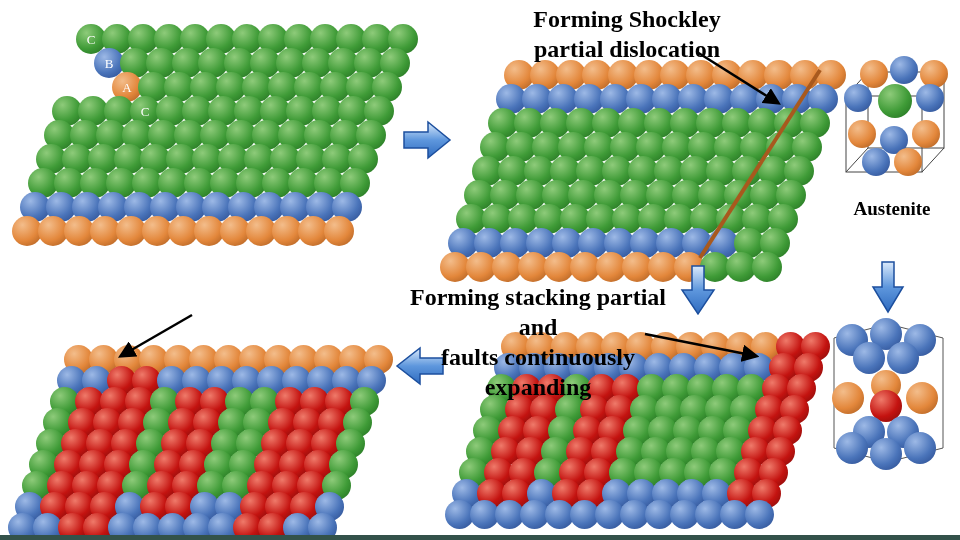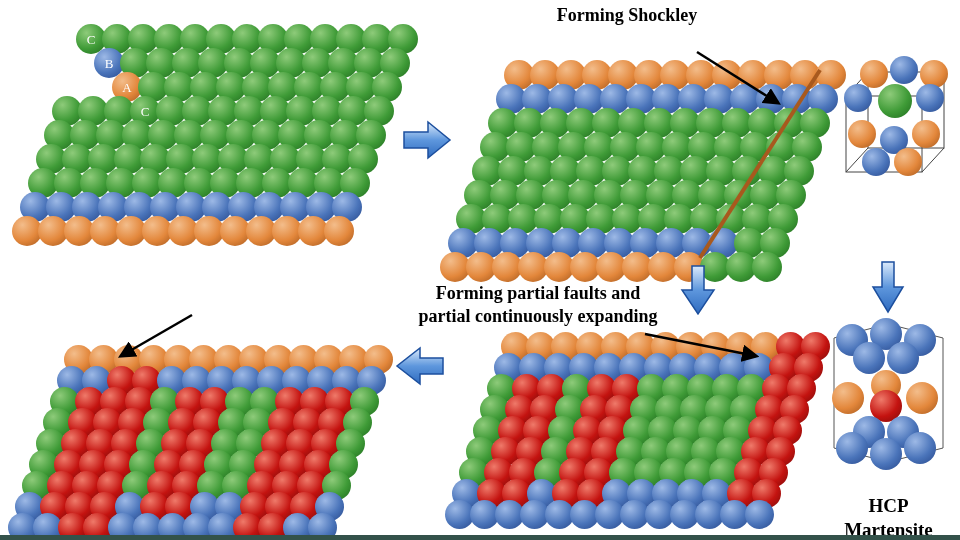--- a/index.html
+++ b/index.html
@@ -4,21 +4,21 @@
 <style>
   html,body{margin:0;padding:0;background:#fff;}
   .stage{position:relative;width:960px;height:540px;background:#ffffff;overflow:hidden;
          font-family:"Liberation Serif",serif;}
   .lattice{position:absolute;z-index:10;}
   .atom{position:absolute;border-radius:50%;}
   .cellbox{position:absolute;z-index:10;}
   .wire{position:absolute;left:0;top:0;}
   .overlay{position:absolute;left:0;top:0;z-index:30;pointer-events:none;}
   .lbl{position:absolute;z-index:40;text-align:center;font-weight:bold;color:#000;line-height:1.25;}
-  .lbl.med{font-size:18px;}
+  .lbl.med{font-size:24px;}
   .lbl.big{font-size:19px;}
   #letters{position:absolute;left:0;top:0;z-index:20;}
   #letters span{position:absolute;color:#fff;font-size:13px;transform:translate(-50%,-50%);
                 font-family:"Liberation Serif",serif;}
   .footer{position:absolute;left:0;bottom:0;width:100%;height:5px;background:#33524a;z-index:50;}
 </style>
 </head>
 <body>
 
 <div class="stage">
@@ -575,30 +575,28 @@
     <polygon points="443,358 420,358 420,348 397,366 420,384 420,374 443,374" fill="url(#bg1)" stroke="#1c4f9e" stroke-width="1.5"></polygon>
     <polygon points="882,262 894,262 894,287 903,287 888,312 873,287 882,287" fill="url(#bg1)" stroke="#1c4f9e" stroke-width="1.5"></polygon>
 
     <line x1="697" y1="52" x2="778" y2="103" stroke="#000" stroke-width="2.5" marker-end="url(#ah)"></line>
     <line x1="645" y1="334" x2="756" y2="356" stroke="#000" stroke-width="2.5" marker-end="url(#ah)"></line>
     <line x1="192" y1="315" x2="121" y2="356" stroke="#000" stroke-width="2.5" marker-end="url(#ah)"></line>
   </svg>
 
   <div class="lbl med" style="left:487px;top:4px;width:280px;">
     <div>Forming Shockley</div>
+    <div>partial dislocation</div>
   </div>
 
   <div class="lbl med" style="left:388px;top:282px;width:300px;">
-    <div>Forming partial faults and</div>
-    <div>partial continuously expanding</div>
+    <div>Forming stacking partial and</div>
+    <div>faults continuously expanding</div>
   </div>
 
 
   <div class="lbl big" style="left:833px;top:197px;width:118px;">
+    <div>Austenite</div>
   </div>
 
-  <div class="lbl big" style="left:826px;top:494px;width:125px;">
-    <div>HCP</div>
-    <div>Martensite</div>
-  </div>
 
   <div class="footer"></div>
 </div>
 
 </body></html>

